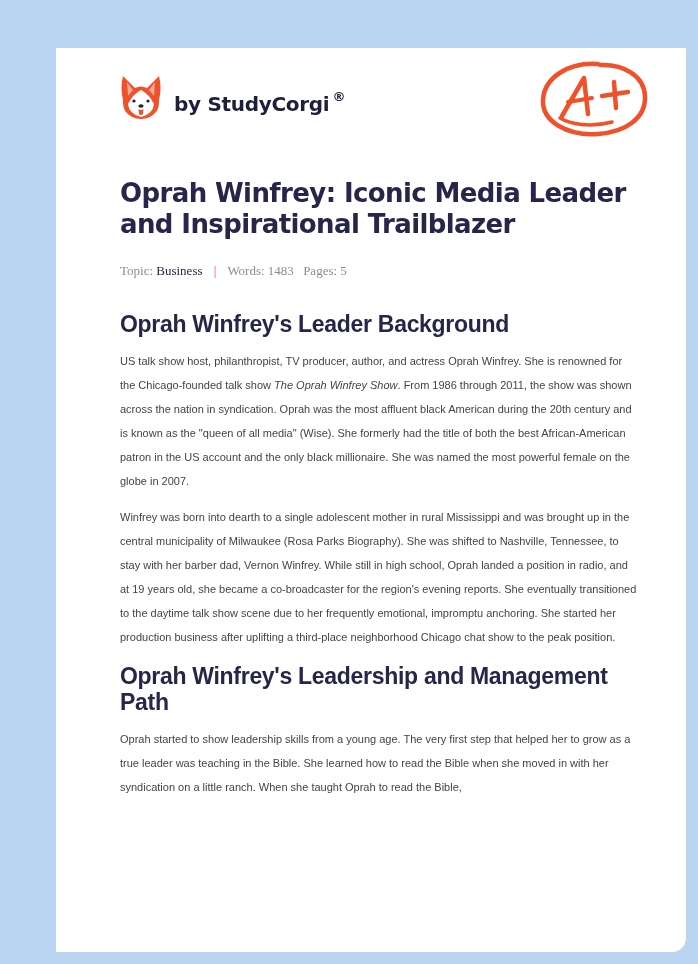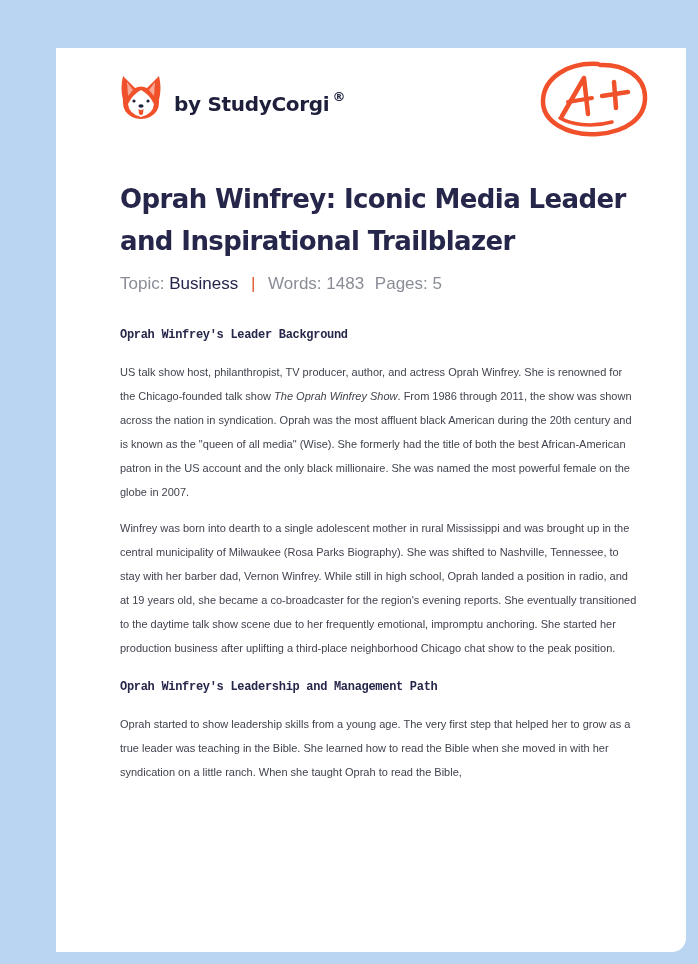--- a/index.html
+++ b/index.html
@@ -25,29 +25,29 @@
       font-size: 20px; color: #1e1f3b; letter-spacing: -0.3px;
     }
     .reg {
       font-family: "DejaVu Sans", sans-serif; font-size: 13px; color: #1e1f3b;
       position: relative; top: -10px; margin-left: 3px;
     }
     .grade { position: absolute; left: 482px; top: 10px; width: 112px; height: 82px; }
     .content { position: absolute; left: 64px; top: 130px; width: 520px; }
     h1 {
       margin: 0; font-family: "DejaVu Sans", sans-serif; font-weight: bold;
-      font-size: 26px; line-height: 42px; color: #25264a; letter-spacing: -0.6px;
+      font-size: 26px; line-height: 31px; color: #25264a; letter-spacing: -0.6px;
     }
-    .meta { margin-top: 12px; font-size: 17px; color: #8a8d96; height: 22px; }
+    .meta { margin-top: 23px; font-size: 13px; color: #8a8d96; height: 22px; font-family: Liberation Serif, serif; }
     .meta .topic-value { color: #25264a; }
     .meta .sep { color: #e1582e; margin: 0 8px; }
     .meta .pages { margin-left: 6px; }
     h2 {
-      margin: 26px 0 0 0; font-family: Liberation Mono, monospace; font-weight: bold;
-      font-size: 12px; line-height: 26px; color: #25264a; letter-spacing: -0.3px;
+      margin: 26px 0 0 0; font-family: Liberation Sans, sans-serif; font-weight: bold;
+      font-size: 23px; line-height: 26px; color: #25264a; letter-spacing: -0.3px;
     }
     p {
       margin: 12px 0 0 0; font-size: 11px; line-height: 24px; color: #41434e;
     }
     p + p { }
     h2.second { margin-top: 14px; }
     em { font-style: italic; }
   </style>
 </head>
 <body>

